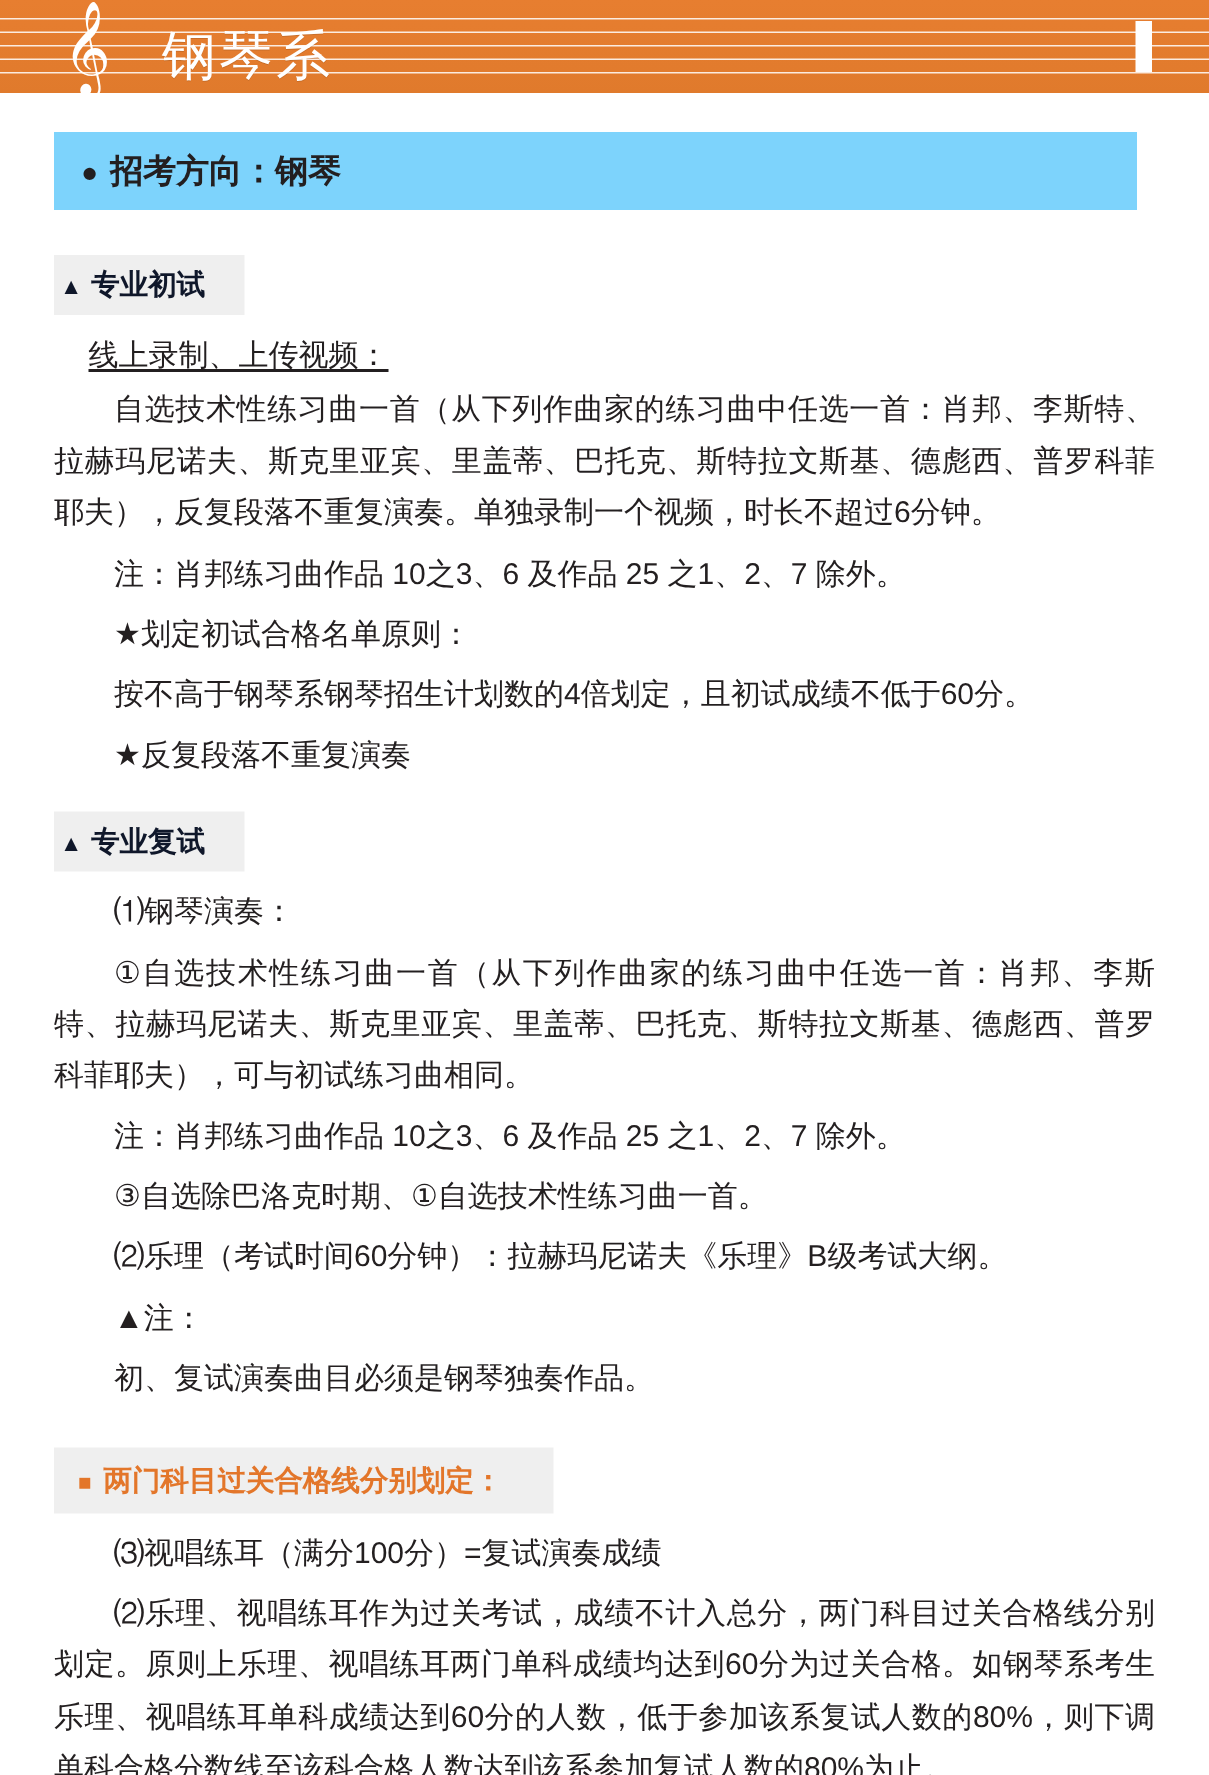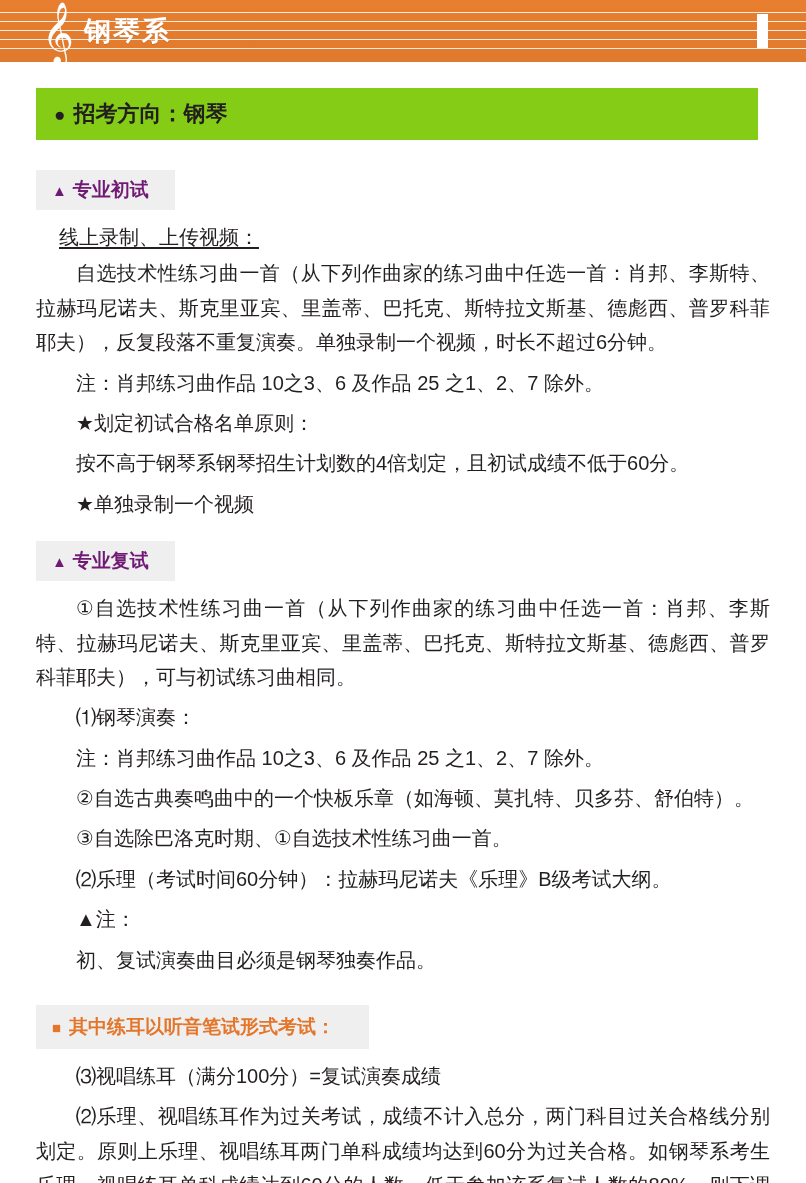--- a/index.html
+++ b/index.html
@@ -39,24 +39,24 @@
   .banner .clef {
     position: absolute;
     left: 42px;
     top: 4px;
     font-size: 54px;
     line-height: 56px;
     color: #ffffff;
   }
   .banner .dept-title {
     position: absolute;
-    left: 84px;
+    left: 108px;
     top: 13px;
-    font-size: 27px;
-    font-weight: bold;
+    font-size: 36px;
+    font-weight: normal;
     letter-spacing: 2px;
     color: #ffffff;
     text-shadow: 0 1px 0 rgba(0,0,0,0.12);
   }
   .banner .right-bar {
     position: absolute;
     right: 38px;
     top: 14px;
     width: 11px;
     height: 34px;
@@ -64,45 +64,45 @@
   }
 
   
   .page {
     padding: 26px 36px 20px 36px;
     box-sizing: border-box;
   }
 
   
   .band {
-    background: #84cc16;
+    background: #7dd3fc;
     display: block;
     padding: 9px 14px 9px 16px;
     margin: 0 12px 16px 0;
   }
   .band.major {
     font-size: 22px;
     font-weight: bold;
     color: #231f20;
     padding: 11px 14px 11px 18px;
   }
   .band.major .dot {
     color: #231f20;
     font-size: 19px;
     margin-right: 8px;
   }
   .band.major .hl { color: #231f20; }
 
   .band.sub {
     display: inline-block;
     background: #efefef;
-    color: #701a75;
+    color: #0f172a;
     font-size: 19px;
     font-weight: bold;
-    padding: 7px 26px 7px 16px;
+    padding: 7px 26px 7px 4px;
     margin: 14px 0 10px 0;
   }
   .band.sub .tri { margin-right: 6px; font-size: 15px; }
 
   .band.score {
     display: inline-block;
     background: #efefef;
     color: #e3762a;
     font-size: 19px;
     font-weight: bold;
@@ -155,39 +155,38 @@
   
   <div class="band sub">
     <span class="tri">▲</span><span>专业初试</span>
   </div>
 
   <p class="underline-head">线上录制、上传视频：</p>
   <p class="indent">自选技术性练习曲一首（从下列作曲家的练习曲中任选一首：肖邦、李斯特、拉赫玛尼诺夫、斯克里亚宾、里盖蒂、巴托克、斯特拉文斯基、德彪西、普罗科菲耶夫），反复段落不重复演奏。单独录制一个视频，时长不超过6分钟。</p>
   <p class="indent">注：肖邦练习曲作品 10之3、6 及作品 25 之1、2、7 除外。</p>
   <p class="indent b">★划定初试合格名单原则：</p>
   <p class="indent">按不高于钢琴系钢琴招生计划数的4倍划定，且初试成绩不低于60分。</p>
-  <p class="indent b">★单独录制一个视频</p>
+  <p class="indent b">★反复段落不重复演奏</p>
 
   
   <div class="band sub">
     <span class="tri">▲</span><span>专业复试</span>
   </div>
 
+  <p class="indent b">⑴钢琴演奏：</p>
   <p class="indent">①自选技术性练习曲一首（从下列作曲家的练习曲中任选一首：肖邦、李斯特、拉赫玛尼诺夫、斯克里亚宾、里盖蒂、巴托克、斯特拉文斯基、德彪西、普罗科菲耶夫），可与初试练习曲相同。</p>
-  <p class="indent b">⑴钢琴演奏：</p>
   <p class="indent">注：肖邦练习曲作品 10之3、6 及作品 25 之1、2、7 除外。</p>
-  <p class="indent">②自选古典奏鸣曲中的一个快板乐章（如海顿、莫扎特、贝多芬、舒伯特）。</p>
   <p class="indent">③自选除巴洛克时期、①自选技术性练习曲一首。</p>
   <p class="indent">⑵乐理（考试时间60分钟）：拉赫玛尼诺夫《乐理》B级考试大纲。</p>
   <p class="indent b"><span>▲</span><span>注：</span></p>
   <p class="indent">初、复试演奏曲目必须是钢琴独奏作品。</p>
 
   
   <div class="band score">
-    <span class="sq">■</span><span>其中练耳以听音笔试形式考试：</span>
+    <span class="sq">■</span><span>两门科目过关合格线分别划定：</span>
   </div>
 
   <p class="indent">⑶视唱练耳（满分100分）=复试演奏成绩</p>
   <p class="indent">⑵乐理、视唱练耳作为过关考试，成绩不计入总分，两门科目过关合格线分别划定。原则上乐理、视唱练耳两门单科成绩均达到60分为过关合格。如钢琴系考生乐理、视唱练耳单科成绩达到60分的人数，低于参加该系复试人数的80%，则下调单科合格分数线至该科合格人数达到该系参加复试人数的80%为止。</p>
   
 
   
 </div>
 
 </body></html>

